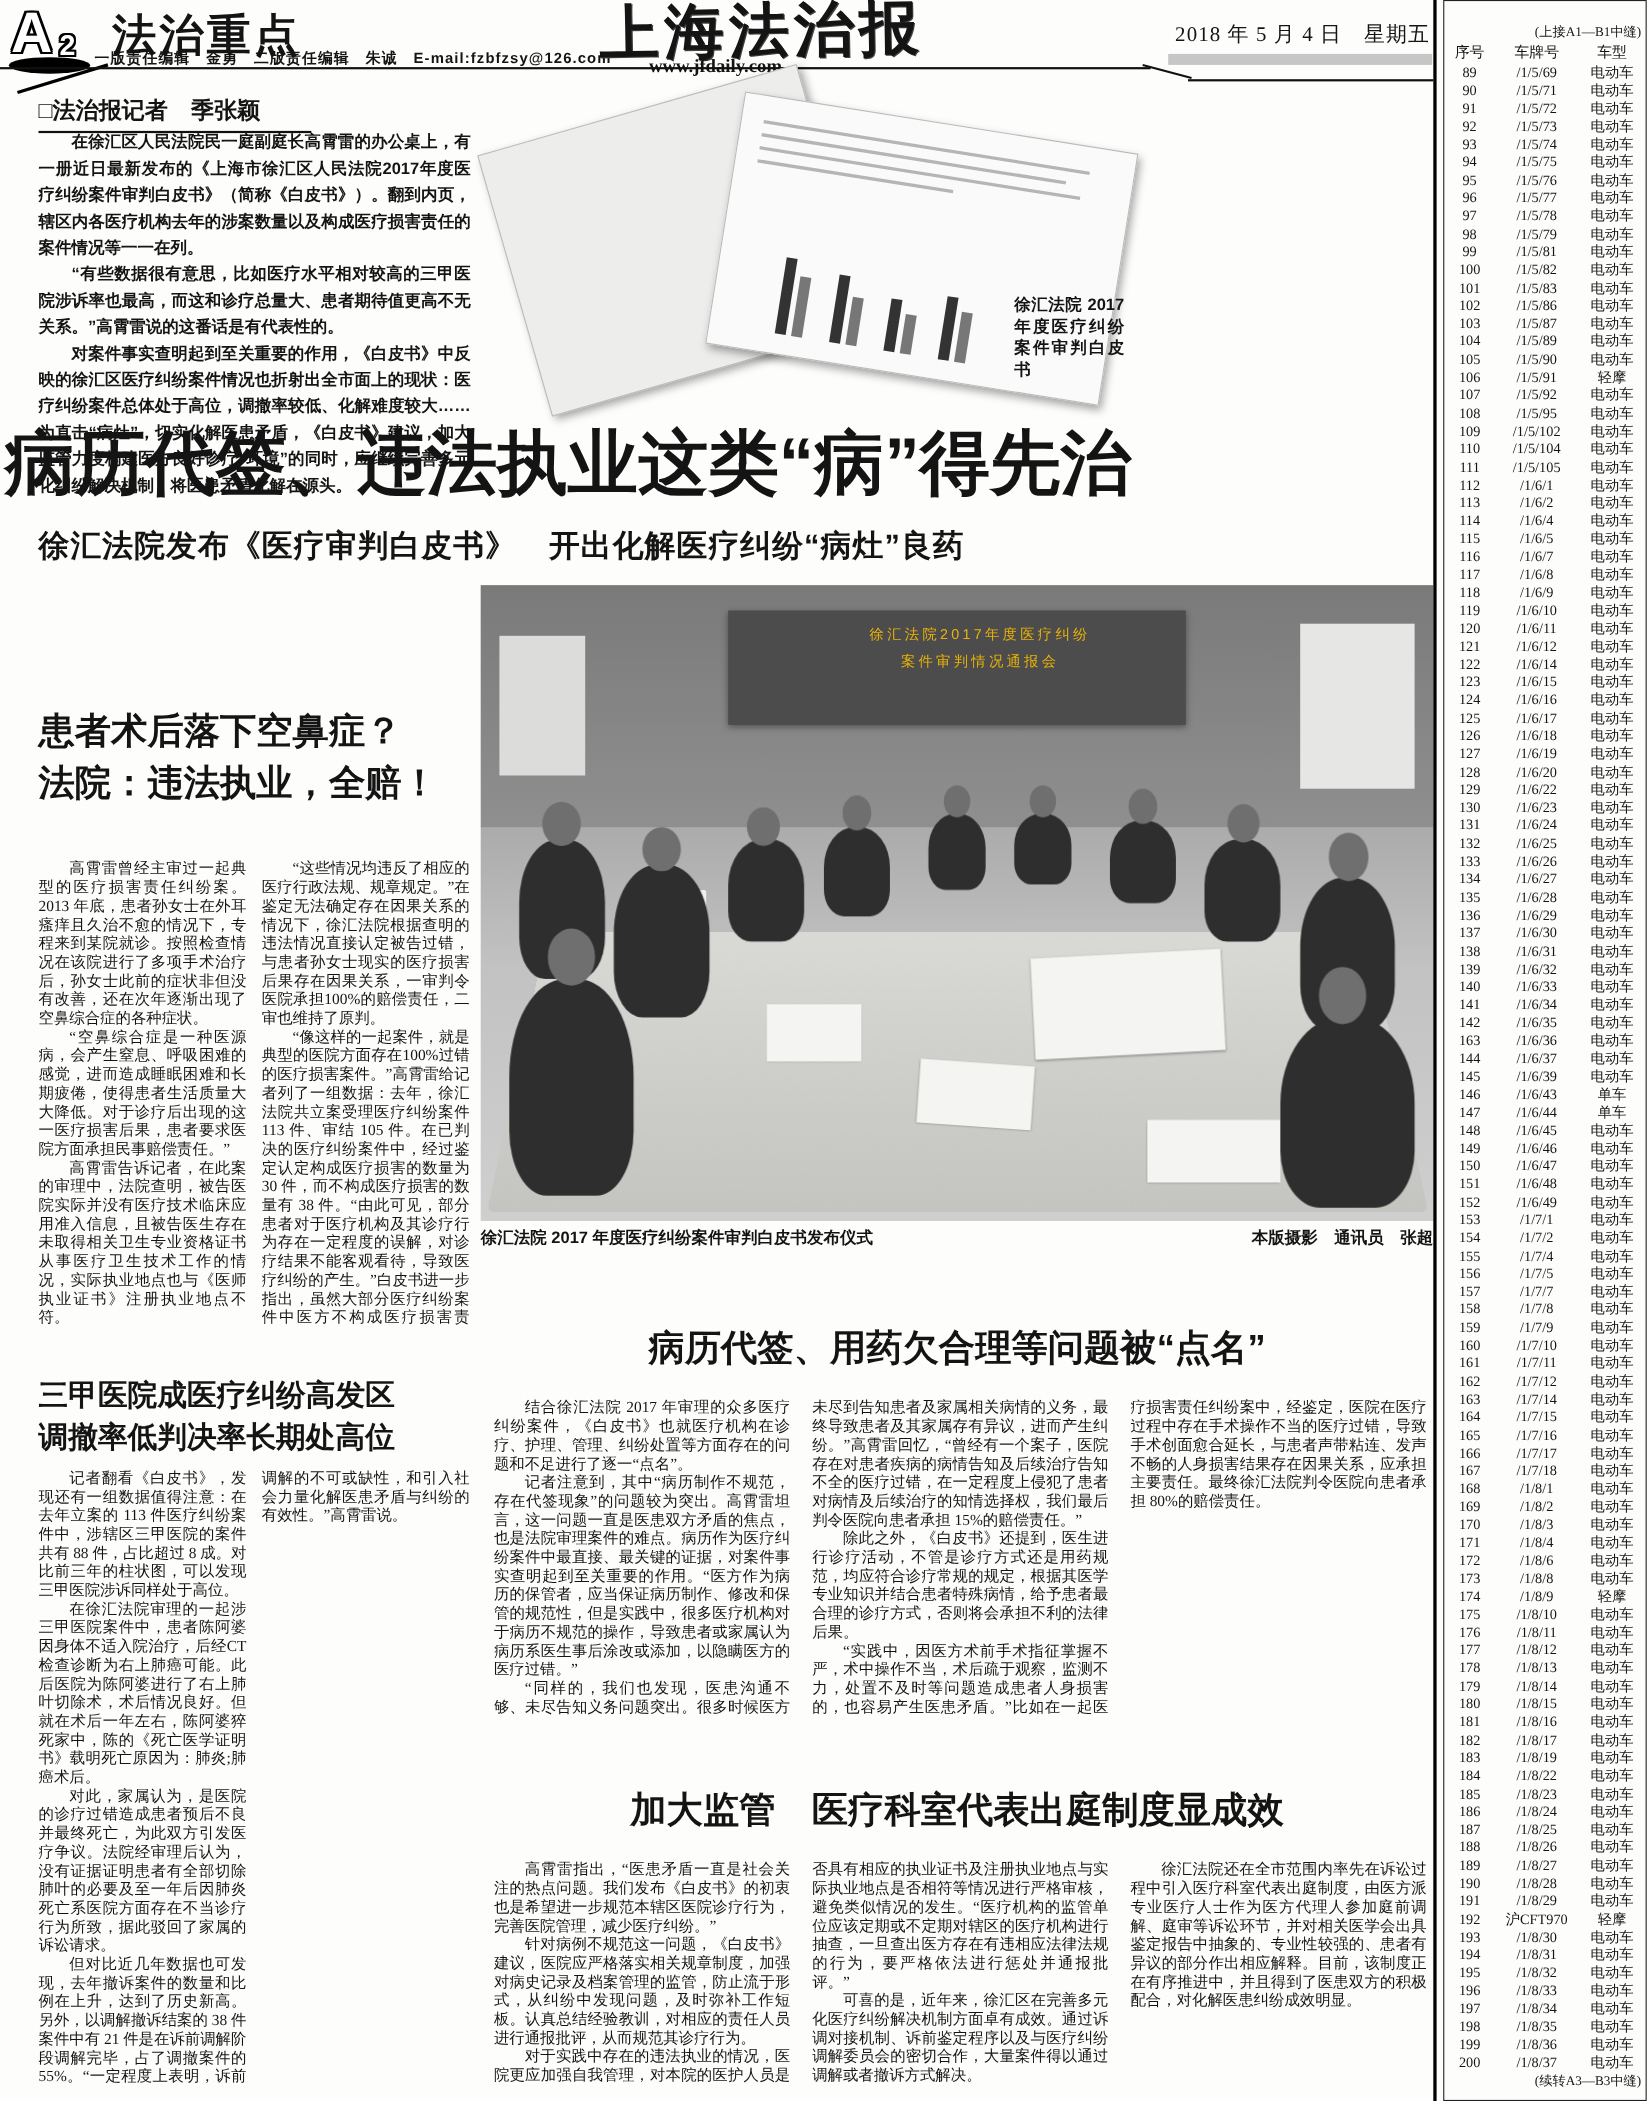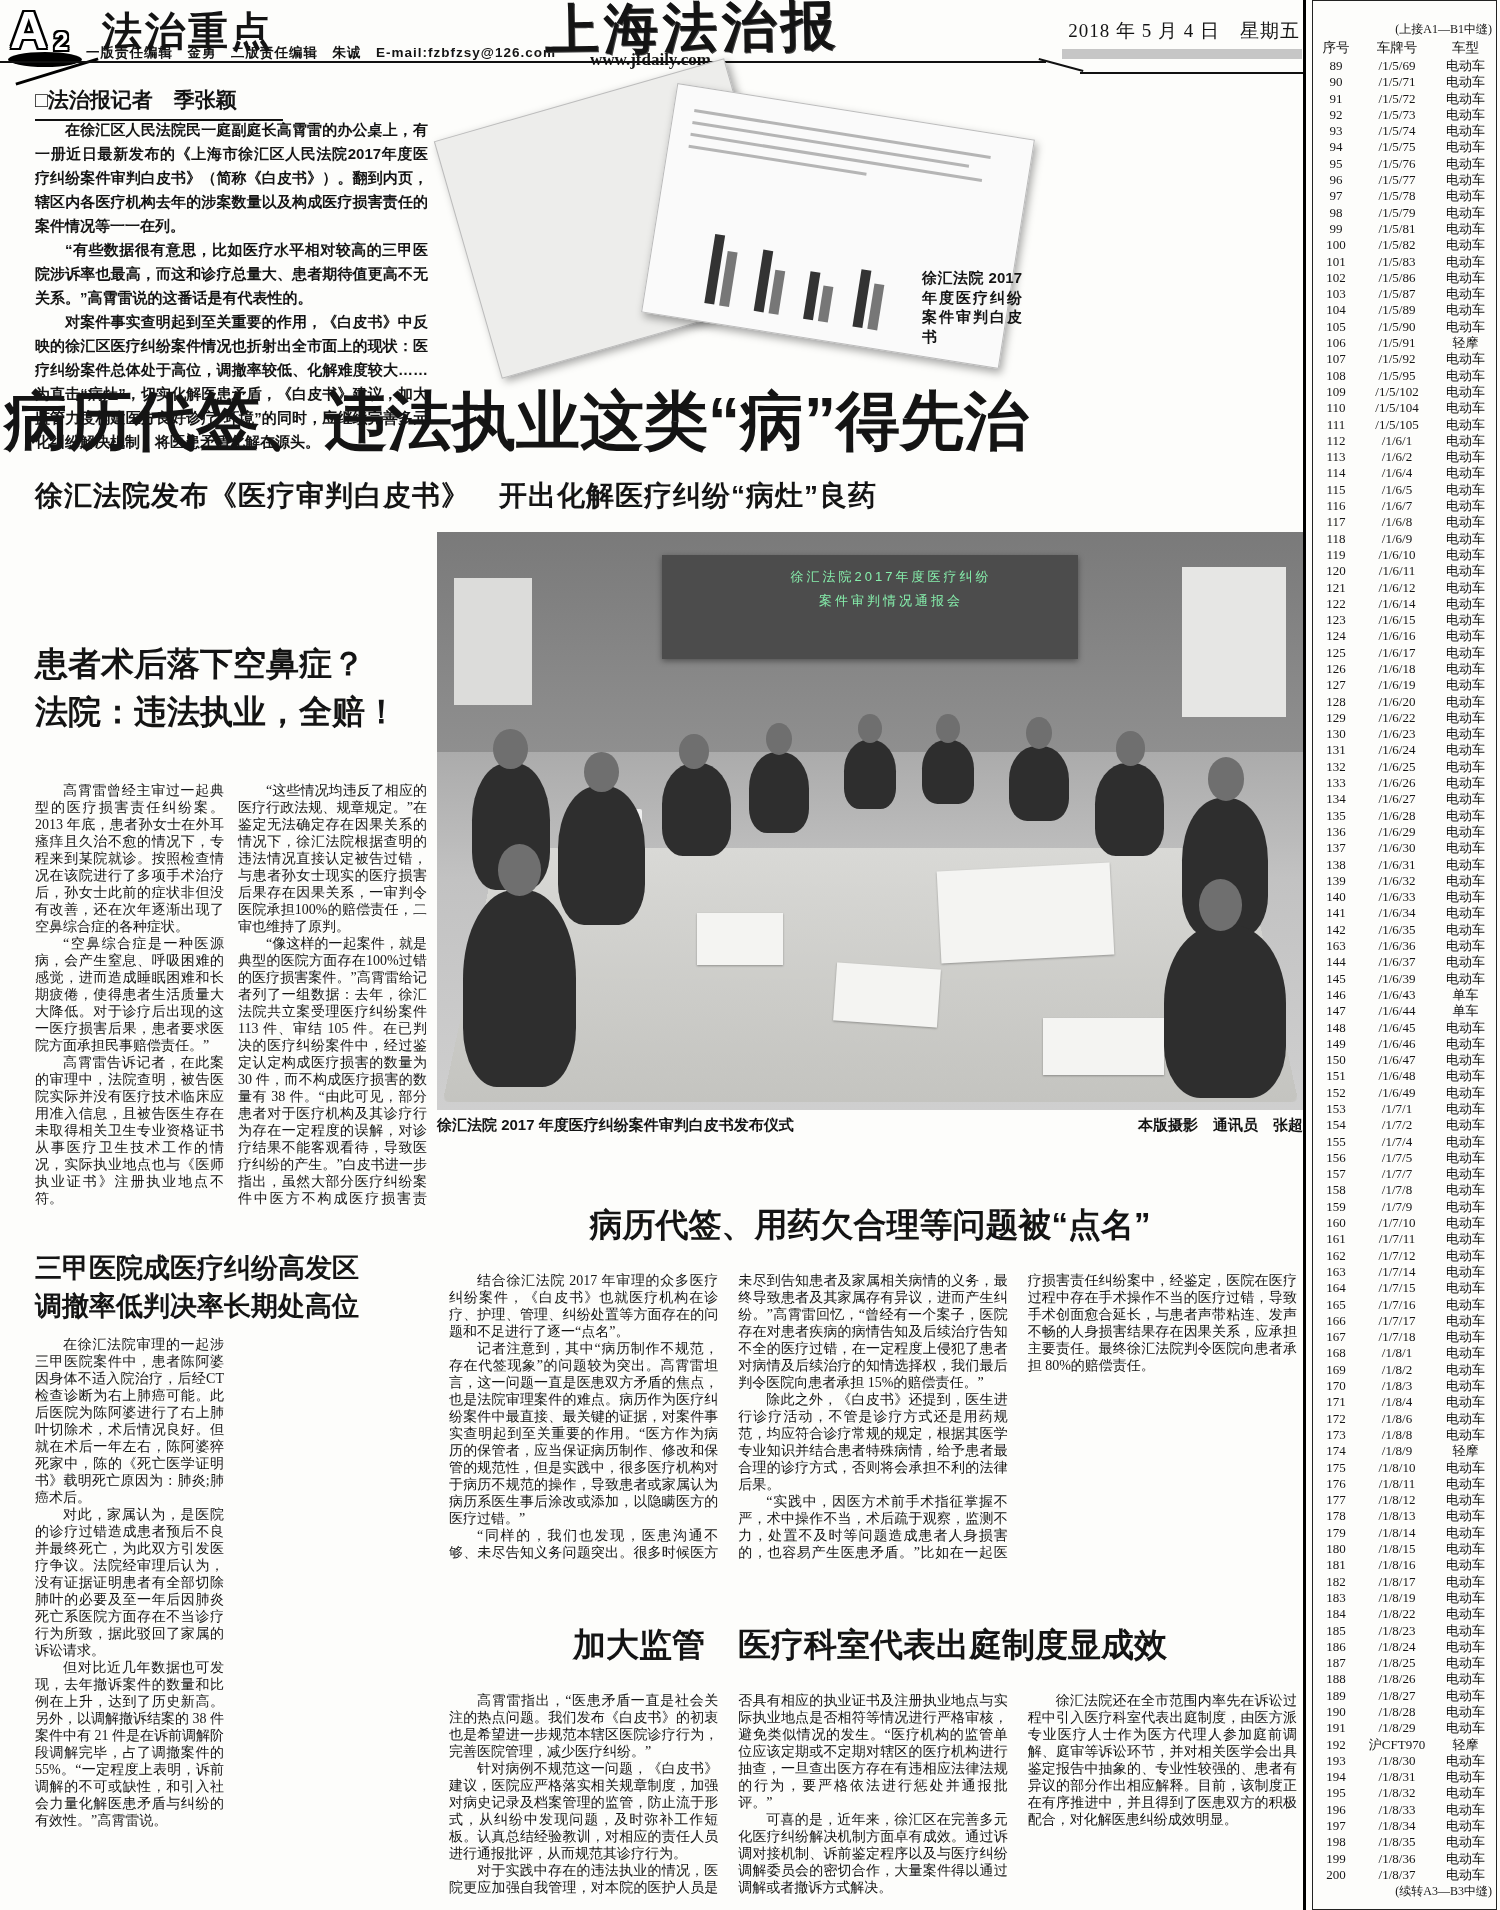--- a/index.html
+++ b/index.html
@@ -39,21 +39,21 @@
   .body-cols{font-size:14px;line-height:17px;text-align:justify;overflow:hidden;column-gap:14px;}
   .body-cols p{margin:0;text-indent:2em;}
   #s1-body{left:35px;top:782px;width:392px;height:456px;column-count:2;column-fill:auto;}
   #s2-head{top:1250px;font-size:27px;line-height:1.4;}
   #s2-body{left:35px;top:1336px;width:392px;height:572px;column-count:2;column-fill:auto;}
   
   #photo{left:437px;top:532px;width:866px;height:578px;overflow:hidden;
          background:linear-gradient(#8d8d8d 0%,#979797 18%,#ababab 38%,#c2c2c2 60%,#cfcfcf 100%);}
   #photo .wall-dark{position:absolute;left:0;top:0;width:100%;height:38%;background:linear-gradient(#7a7a7a,#8f8f8f);}
   #photo .screen{position:absolute;left:26%;top:4%;width:48%;height:18%;background:#4c4c4c;box-shadow:0 2px 6px rgba(0,0,0,.4);}
-  #photo .screen .bt{color:#86efac;font-size:13px;letter-spacing:3px;text-align:center;margin-top:10px;line-height:1.8;padding-left:42px;}
+  #photo .screen .bt{color:#eab308;font-size:13px;letter-spacing:3px;text-align:center;margin-top:10px;line-height:1.8;padding-left:42px;}
   #photo .window{position:absolute;background:#e6e6e4;}
   #photo .table{position:absolute;left:4%;top:52%;width:92%;height:46%;background:linear-gradient(#d9d9d6,#c4c4c0);
                 transform:perspective(600px) rotateX(18deg);border-radius:6px;}
   #photo .paper{position:absolute;background:#f4f4f2;box-shadow:0 1px 2px rgba(0,0,0,.3);}
   #photo .person{position:absolute;background:#2e2e2e;border-radius:45% 45% 30% 30%;}
   #photo .head{position:absolute;background:#6f6f6f;border-radius:50%;}
   #photo .cup{position:absolute;background:#efefef;border-radius:2px;}
   #photo-caption{left:437px;top:1116px;width:866px;font-size:15px;font-weight:700;}
   #photo-credit{float:right;font-weight:700;}
   
@@ -133,20 +133,21 @@
       <p>高霄雷告诉记者，在此案的审理中，法院查明，被告医院实际并没有医疗技术临床应用准入信息，且被告医生存在未取得相关卫生专业资格证书从事医疗卫生技术工作的情况，实际执业地点也与《医师执业证书》注册执业地点不符。</p>
       <p>“这些情况均违反了相应的医疗行政法规、规章规定。”在鉴定无法确定存在因果关系的情况下，徐汇法院根据查明的违法情况直接认定被告过错，与患者孙女士现实的医疗损害后果存在因果关系，一审判令医院承担100%的赔偿责任，二审也维持了原判。</p>
       <p>“像这样的一起案件，就是典型的医院方面存在100%过错的医疗损害案件。”高霄雷给记者列了一组数据：去年，徐汇法院共立案受理医疗纠纷案件 113 件、审结 105 件。在已判决的医疗纠纷案件中，经过鉴定认定构成医疗损害的数量为 30 件，而不构成医疗损害的数量有 38 件。“由此可见，部分患者对于医疗机构及其诊疗行为存在一定程度的误解，对诊疗结果不能客观看待，导致医疗纠纷的产生。”白皮书进一步指出，虽然大部分医疗纠纷案件中医方不构成医疗损害责任，但其医疗活动过程中存在瑕疵却占很大的比重。</p>
     </div>
 
   <div class="abs sans h-left" id="s2-head">
     <div>三甲医院成医疗纠纷高发区</div>
     <div>调撤率低判决率长期处高位</div>
   </div>
   <div class="abs body-cols" id="s2-body">
+      <p>记者翻看《白皮书》，发现还有一组数据值得注意：在去年立案的 113 件医疗纠纷案件中，涉辖区三甲医院的案件共有 88 件，占比超过 8 成。对比前三年的柱状图，可以发现三甲医院涉诉同样处于高位。</p>
       <p>在徐汇法院审理的一起涉三甲医院案件中，患者陈阿婆因身体不适入院治疗，后经CT检查诊断为右上肺癌可能。此后医院为陈阿婆进行了右上肺叶切除术，术后情况良好。但就在术后一年左右，陈阿婆猝死家中，陈的《死亡医学证明书》载明死亡原因为：肺炎;肺癌术后。</p>
       <p>对此，家属认为，是医院的诊疗过错造成患者预后不良并最终死亡，为此双方引发医疗争议。法院经审理后认为，没有证据证明患者有全部切除肺叶的必要及至一年后因肺炎死亡系医院方面存在不当诊疗行为所致，据此驳回了家属的诉讼请求。</p>
       <p>但对比近几年数据也可发现，去年撤诉案件的数量和比例在上升，达到了历史新高。另外，以调解撤诉结案的 38 件案件中有 21 件是在诉前调解阶段调解完毕，占了调撤案件的 55%。“一定程度上表明，诉前调解的不可或缺性，和引入社会力量化解医患矛盾与纠纷的有效性。”高霄雷说。</p>
     </div>
 
   <div class="abs" id="photo">
     <div class="wall-dark"></div>
     <div class="window" style="right:2%;top:6%;width:12%;height:26%;"></div>
     <div class="window" style="left:2%;top:8%;width:9%;height:22%;background:#dcdcda;"></div>
     <div class="screen">

